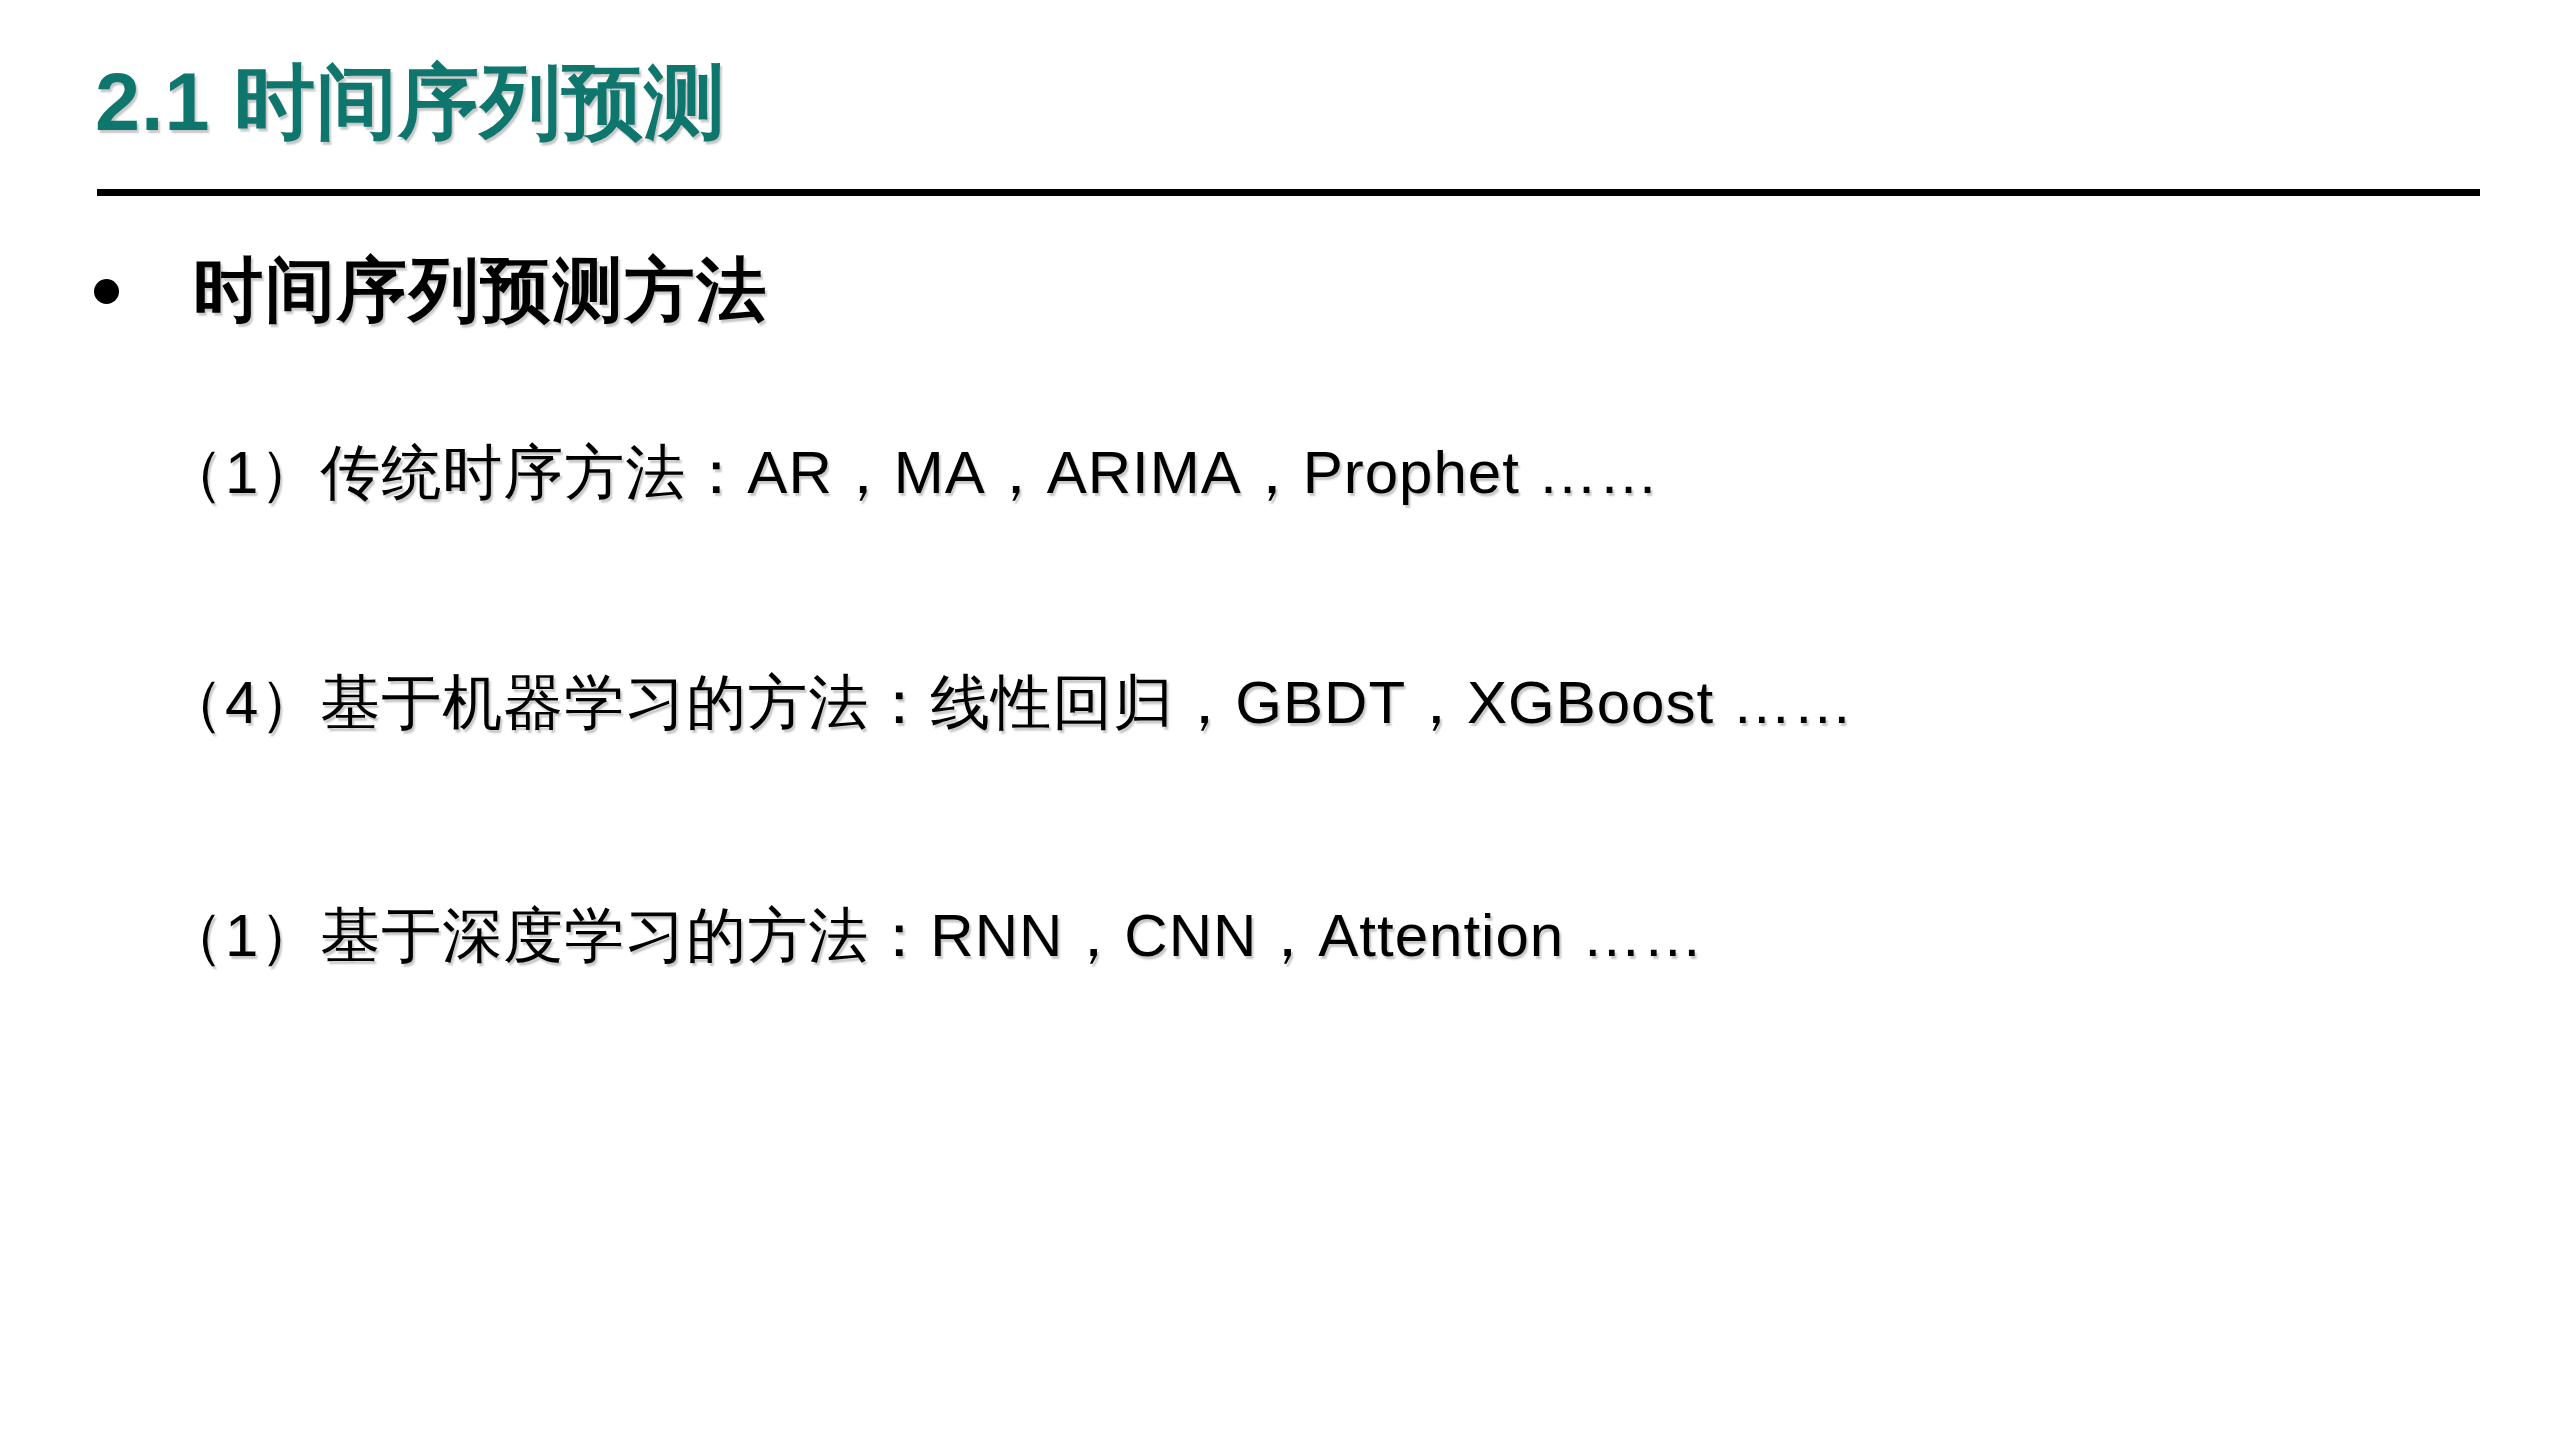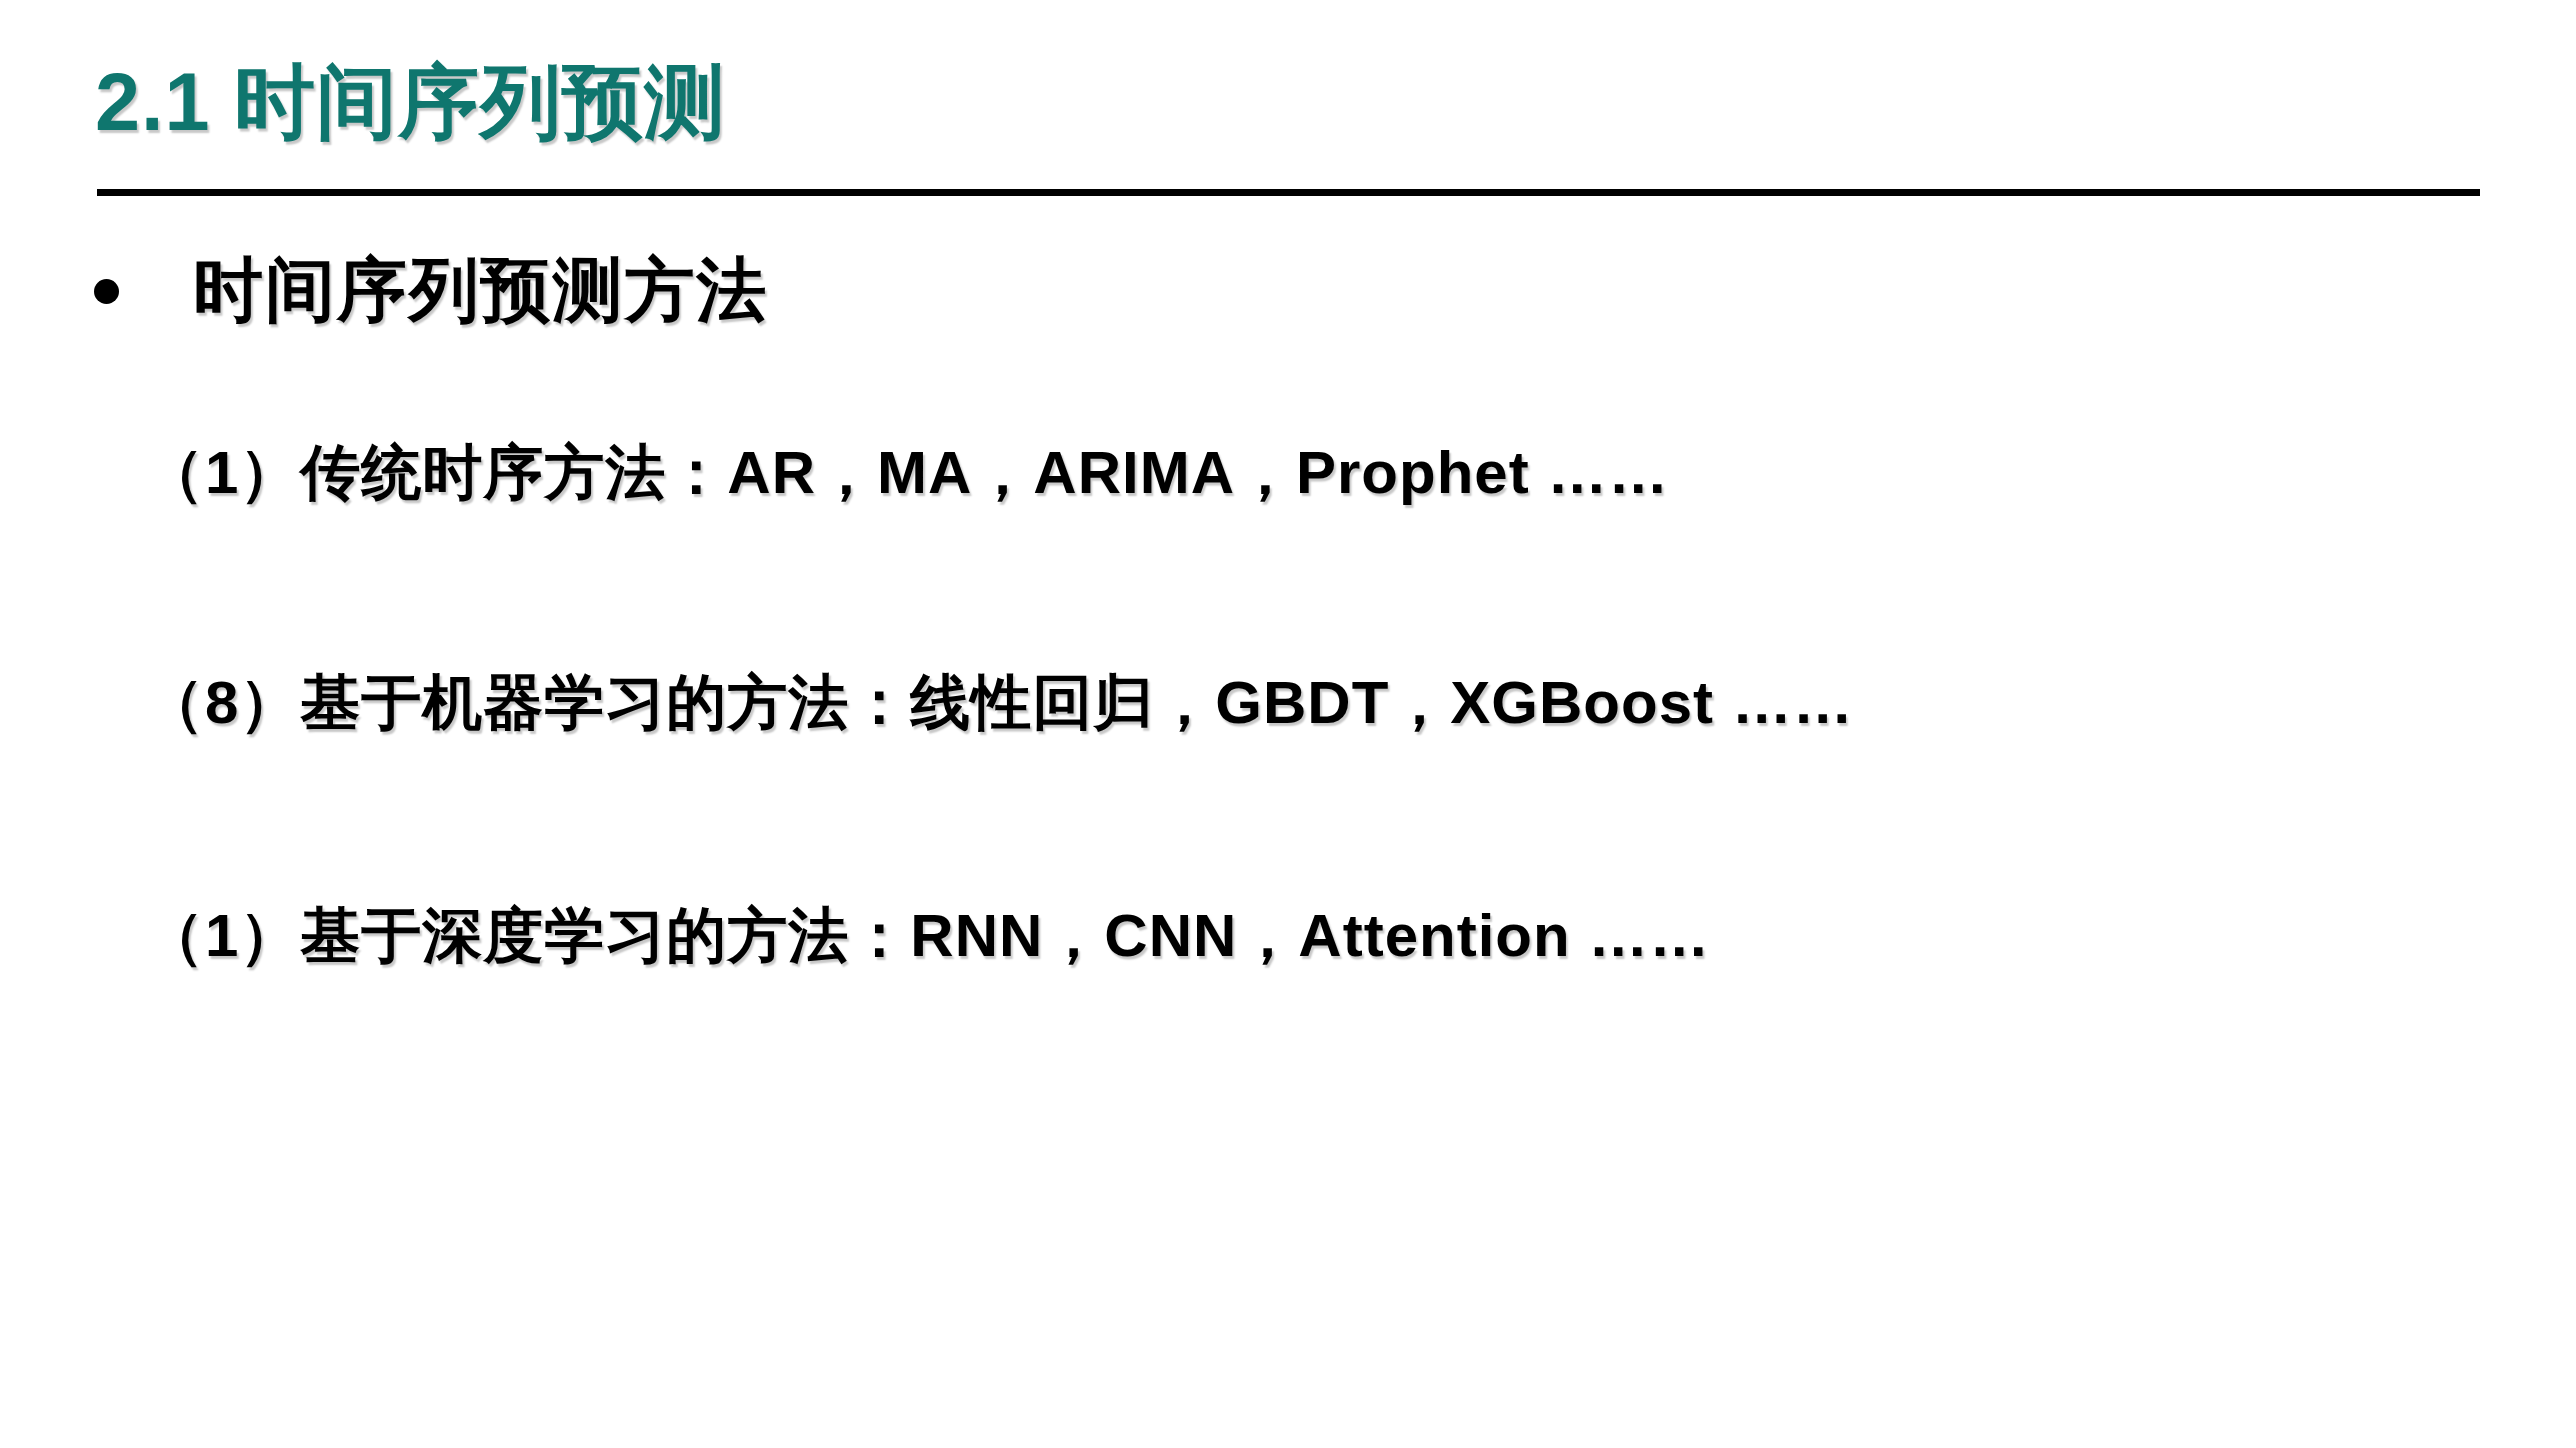--- a/index.html
+++ b/index.html
@@ -68,24 +68,24 @@
     line-height: 89px;
     font-weight: bold;
     color: #000000;
     letter-spacing: 1.9px;
     text-shadow: 1.9px 2.9px 1.9px rgba(0,0,0,0.22);
   }
 
   
   .method-line {
     position: absolute;
-    left: 144px;
+    left: 164px;
     font-size: 60px;
     line-height: 75px;
-    font-weight: bold;
+    font-weight: normal;
     color: #000000;
     letter-spacing: 1px;
     text-shadow: 1.9px 2.9px 1.9px rgba(0,0,0,0.22);
     white-space: nowrap;
   }
 
   .method-line-1 { top: 435px; }
   .method-line-2 { top: 665px; }
   .method-line-3 { top: 898px; }
 </style>
@@ -98,18 +98,18 @@
 
   <div class="title-rule"></div>
 
   <div class="bullet-row">
     <span class="bullet-dot"></span>
     <span class="bullet-heading">时间序列预测方法</span>
   </div>
 
   <p class="method-line method-line-1">（1）传统时序方法：AR，MA，ARIMA，Prophet ……</p>
 
-  <p class="method-line method-line-2">（8）基于机器学习的方法：线性回归，GBDT，XGBoost ……</p>
+  <p class="method-line method-line-2">（4）基于机器学习的方法：线性回归，GBDT，XGBoost ……</p>
 
   <p class="method-line method-line-3">（1）基于深度学习的方法：RNN，CNN，Attention ……</p>
 
 </div>
 
 
 </body></html>

